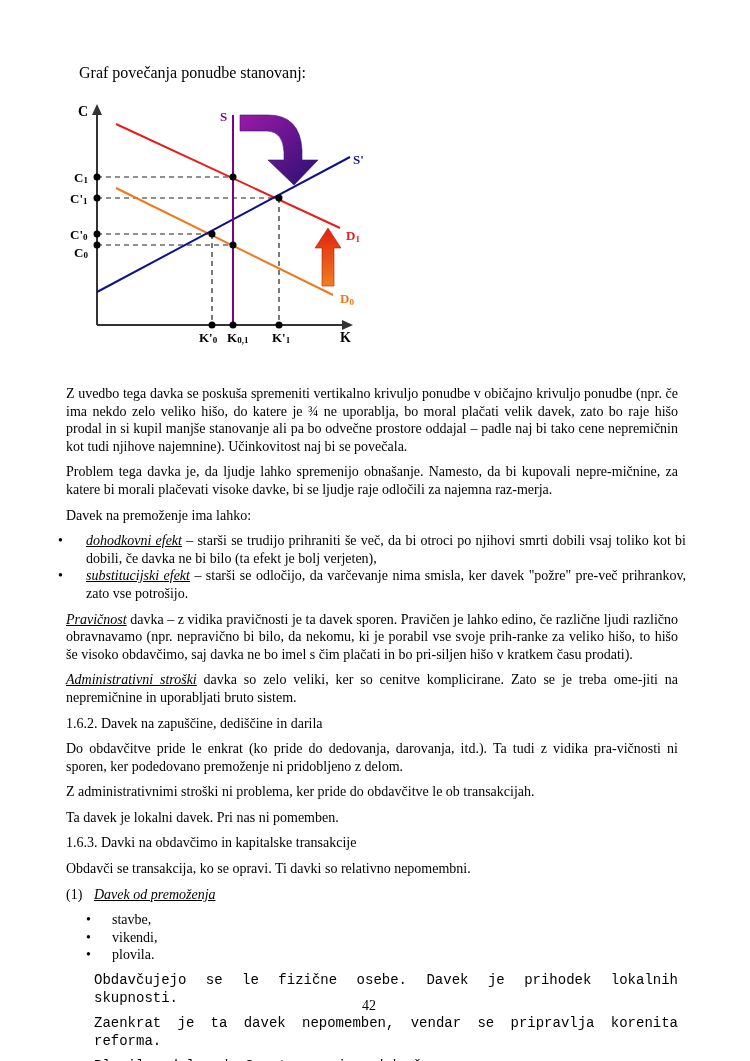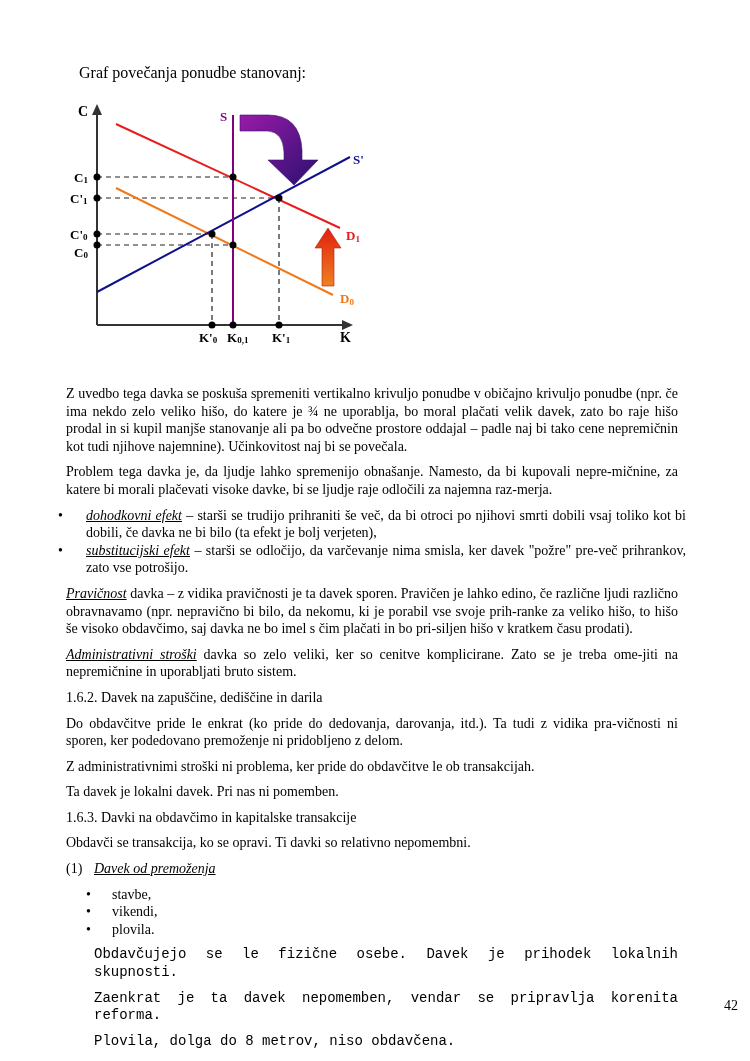--- a/index.html
+++ b/index.html
@@ -13,21 +13,21 @@
   .ui { text-decoration: underline; font-style: italic; }
   ul.b1 { margin: 0; padding: 0; list-style: none; }
   ul.b1 li { position: relative; padding-left: 28px; text-align: justify; }
   ul.b1 li .dot { position: absolute; left: 0; top: 0; }
   ul.b2 { margin: 0; padding: 0 0 0 28px; list-style: none; }
   ul.b2 li { position: relative; padding-left: 26px; }
   ul.b2 li .dot { position: absolute; left: 0; top: 0; }
   .indent { padding-left: 28px; font-family: Liberation Mono, monospace; }
   .numbered { position: relative; padding-left: 28px; }
   .numbered .num { position: absolute; left: 0; }
-  .page-num { position: absolute; top: 998px; left: 0; width: 738px; text-align: right; font-size: 14px; }
+  .page-num { position: absolute; top: 998px; left: 0; width: 738px; text-align: center; font-size: 14px; }
   svg text { font-family: "Liberation Serif", "DejaVu Serif", serif; font-weight: bold; }
 </style>
 </head>
 <body>
 
 <div class="caption">Graf povečanja ponudbe stanovanj:</div>
 
 <svg class="graph" viewBox="60 95 320 260" width="320" height="260" xmlns="http://www.w3.org/2000/svg">
   <defs>
     <linearGradient id="purpleGrad" x1="0" y1="0" x2="1" y2="1">
@@ -92,20 +92,21 @@
   <text x="74" y="257" font-size="13" fill="#000"><tspan>C</tspan><tspan font-size="9" dy="1">0</tspan></text>
 
   <text x="199" y="342" font-size="13" fill="#000"><tspan>K'</tspan><tspan font-size="9" dy="1">0</tspan></text>
   <text x="227" y="342" font-size="13" fill="#000"><tspan>K</tspan><tspan font-size="9" dy="1">0,1</tspan></text>
   <text x="272" y="342" font-size="13" fill="#000"><tspan>K'</tspan><tspan font-size="9" dy="1">1</tspan></text>
 </svg>
 
 <div class="text">
   <p>Z uvedbo tega davka se poskuša spremeniti vertikalno krivuljo ponudbe v običajno krivuljo ponudbe (npr. če ima nekdo zelo veliko hišo, do katere je ¾ ne uporablja, bo moral plačati velik davek, zato bo raje hišo prodal in si kupil manjše stanovanje ali pa bo odvečne prostore oddajal – padle naj bi tako cene nepremičnin kot tudi njihove najemnine). Učinkovitost naj bi se povečala.</p>
   <p>Problem tega davka je, da ljudje lahko spremenijo obnašanje. Namesto, da bi kupovali nepre-mičnine, za katere bi morali plačevati visoke davke, bi se ljudje raje odločili za najemna raz-merja.</p>
+  <p>Davek na premoženje ima lahko:</p>
   <ul class="b1">
     <li>
       <span class="dot">•</span>
       <span class="ui">dohodkovni efekt</span><span> – starši se trudijo prihraniti še več, da bi otroci po njihovi smrti dobili vsaj toliko kot bi dobili, če davka ne bi bilo (ta efekt je bolj verjeten),</span>
     </li>
     <li>
       <span class="dot">•</span>
       <span class="ui">substitucijski efekt</span><span> – starši se odločijo, da varčevanje nima smisla, ker davek "požre" pre-več prihrankov, zato vse potrošijo.</span>
     </li>
   </ul>

